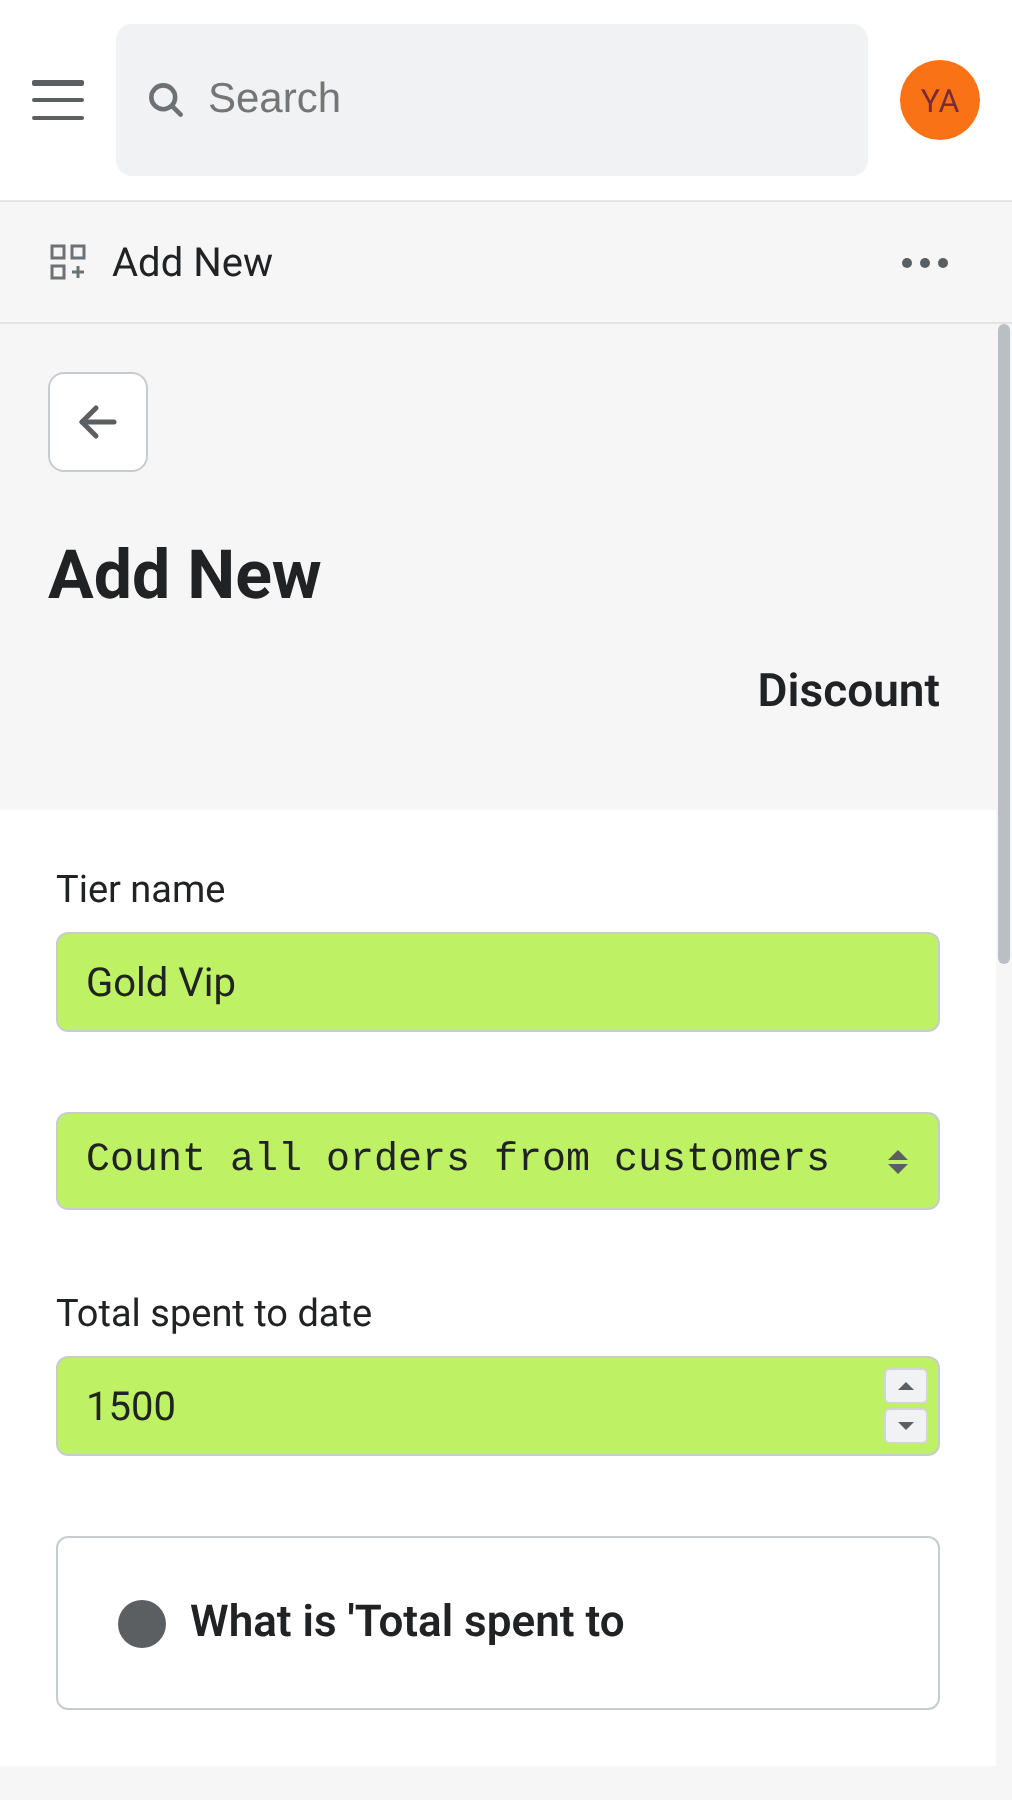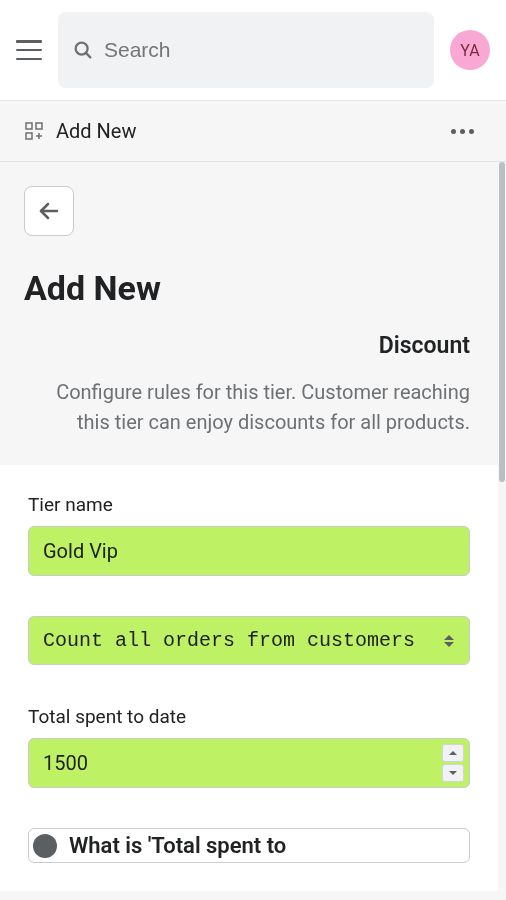--- a/index.html
+++ b/index.html
@@ -48,21 +48,21 @@
       background: transparent;
       outline: none;
       font-size: 21px;
       color: #6d7175;
       width: 100%;
     }
     .avatar {
       width: 40px;
       height: 40px;
       border-radius: 50%;
-      background: #f9a8d4;
+      background: #f97316;
       display: flex;
       align-items: center;
       justify-content: center;
       font-size: 16px;
       color: #7a2b3b;
       cursor: pointer;
       flex-shrink: 0;
     }
     .subheader {
       display: flex;
@@ -227,21 +227,21 @@
       width: 0;
       height: 0;
       border-left: 4px solid transparent;
       border-right: 4px solid transparent;
     }
     .stepper.up::after { border-bottom: 4px solid #5c5f62; }
     .stepper.down::after { border-top: 4px solid #5c5f62; }
     .partial-box {
       border: 1px solid #c9cccf;
       border-radius: 6px;
-      padding: 4px;
+      padding: 30px;
       display: flex;
       align-items: center;
       gap: 12px;
     }
     .partial-icon {
       width: 24px;
       height: 24px;
       border-radius: 50%;
       background: #5c5f62;
       flex-shrink: 0;
@@ -305,21 +305,20 @@
         <svg width="24" height="24" viewBox="0 0 24 24" fill="none" stroke="#5c5f62" stroke-width="2.5" stroke-linecap="round" stroke-linejoin="round">
             <line x1="20" y1="12" x2="4" y2="12"></line>
             <polyline points="11 5 4 12 11 19"></polyline>
           </svg>
       </div>
       <h1 class="page-title">Add New</h1>
     </div>
 
     <div class="section-intro">
       <div class="section-label">Discount</div>
-      <p class="section-desc">Configure rules for this tier. Customer reaching this tier can enjoy discounts for all products.</p>
     </div>
 
     <div class="form-area">
       <div class="field">
         <label class="field-label">Tier name</label>
         <input class="text-input" type="text" value="Gold Vip" style="">
       </div>
 
       <div class="field">
         <div class="select-wrap">

